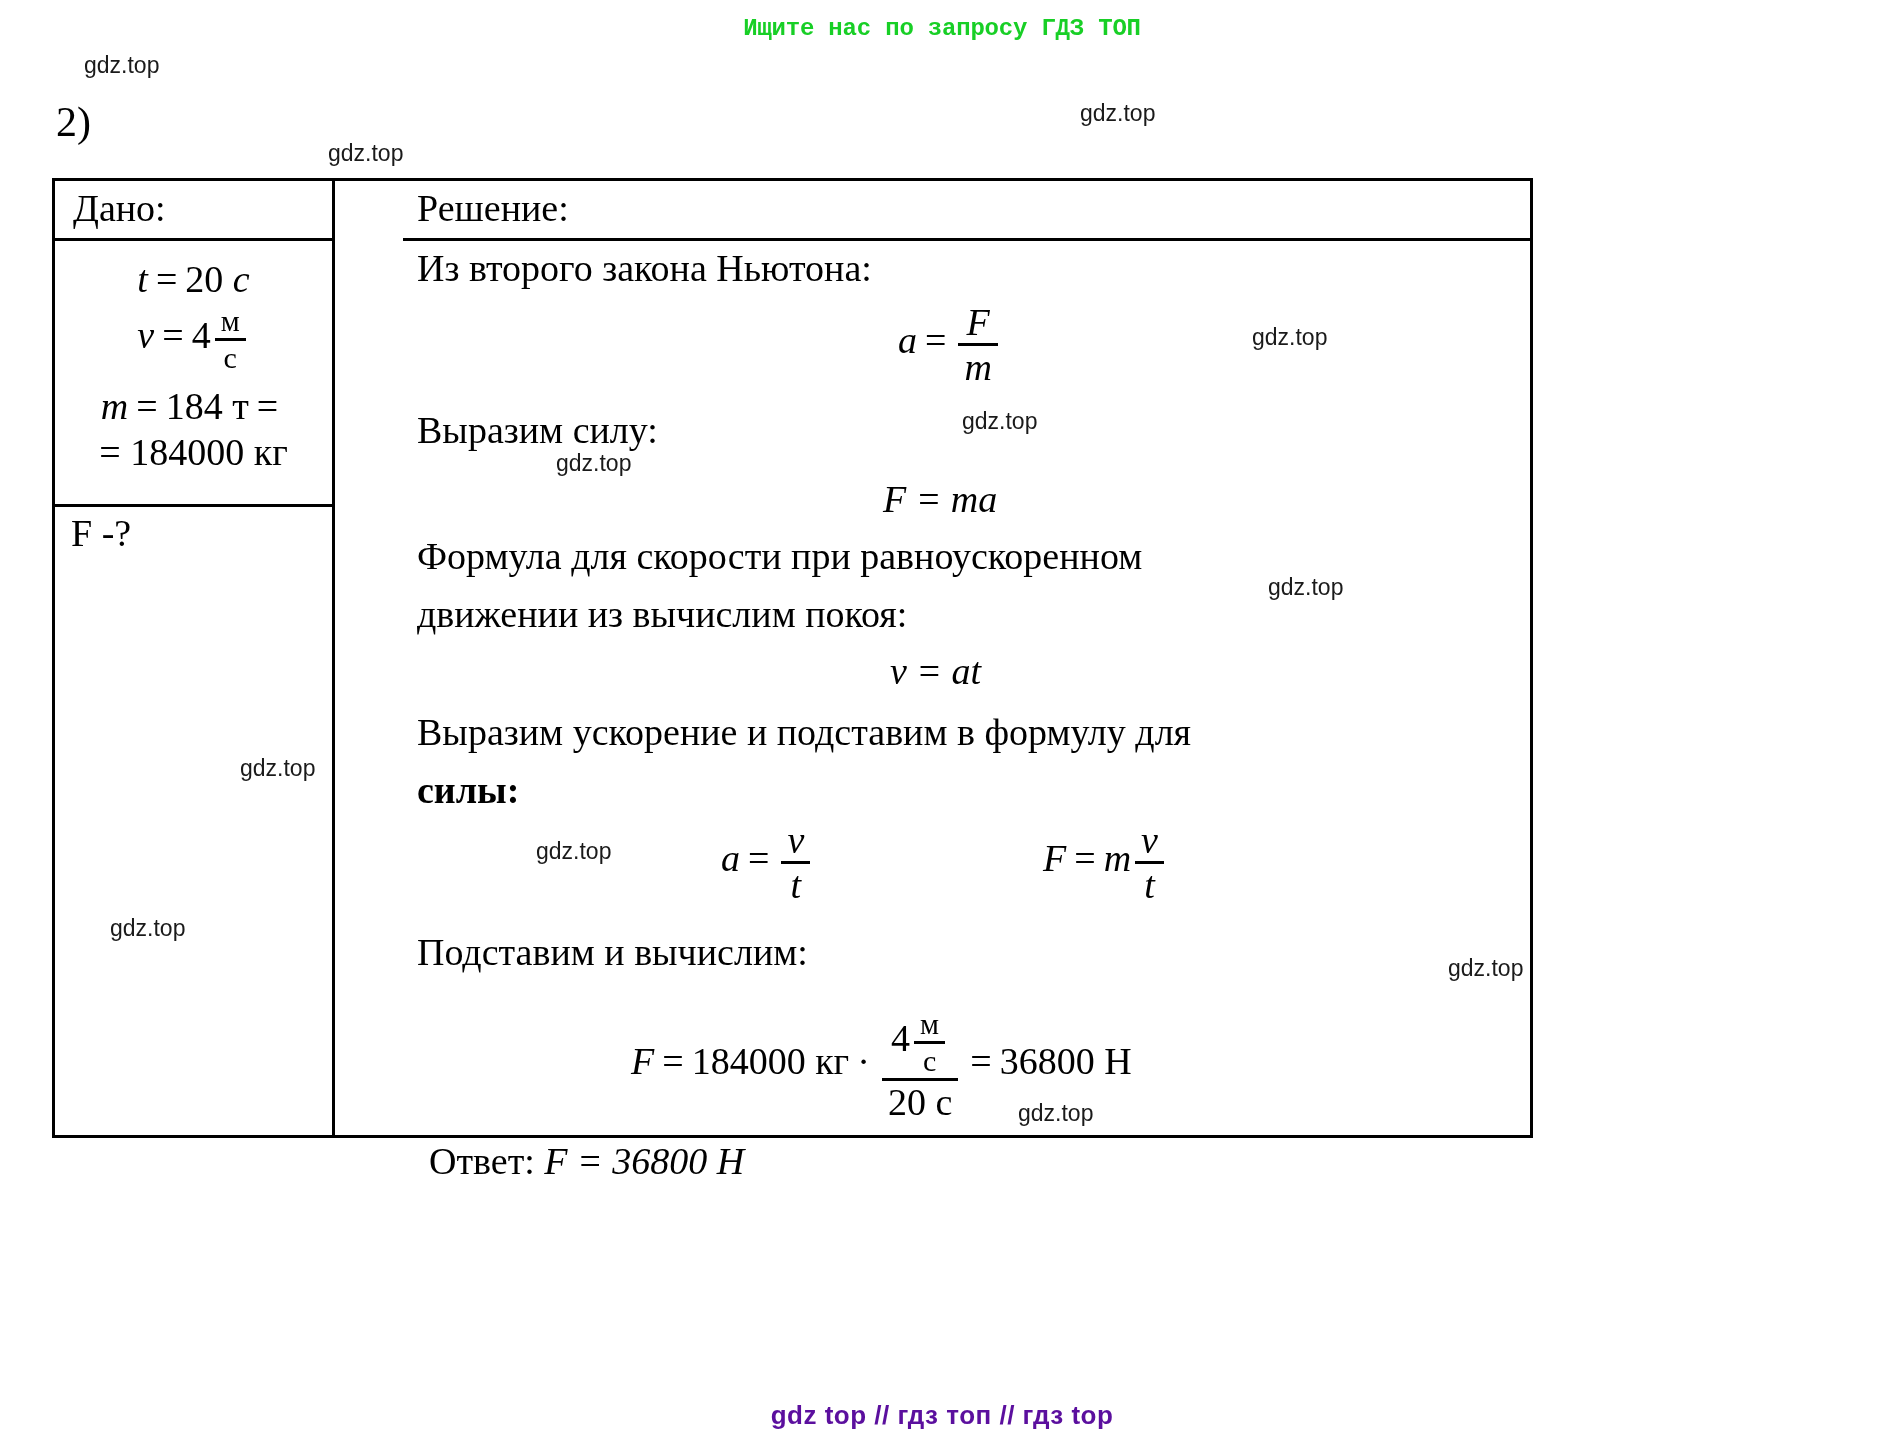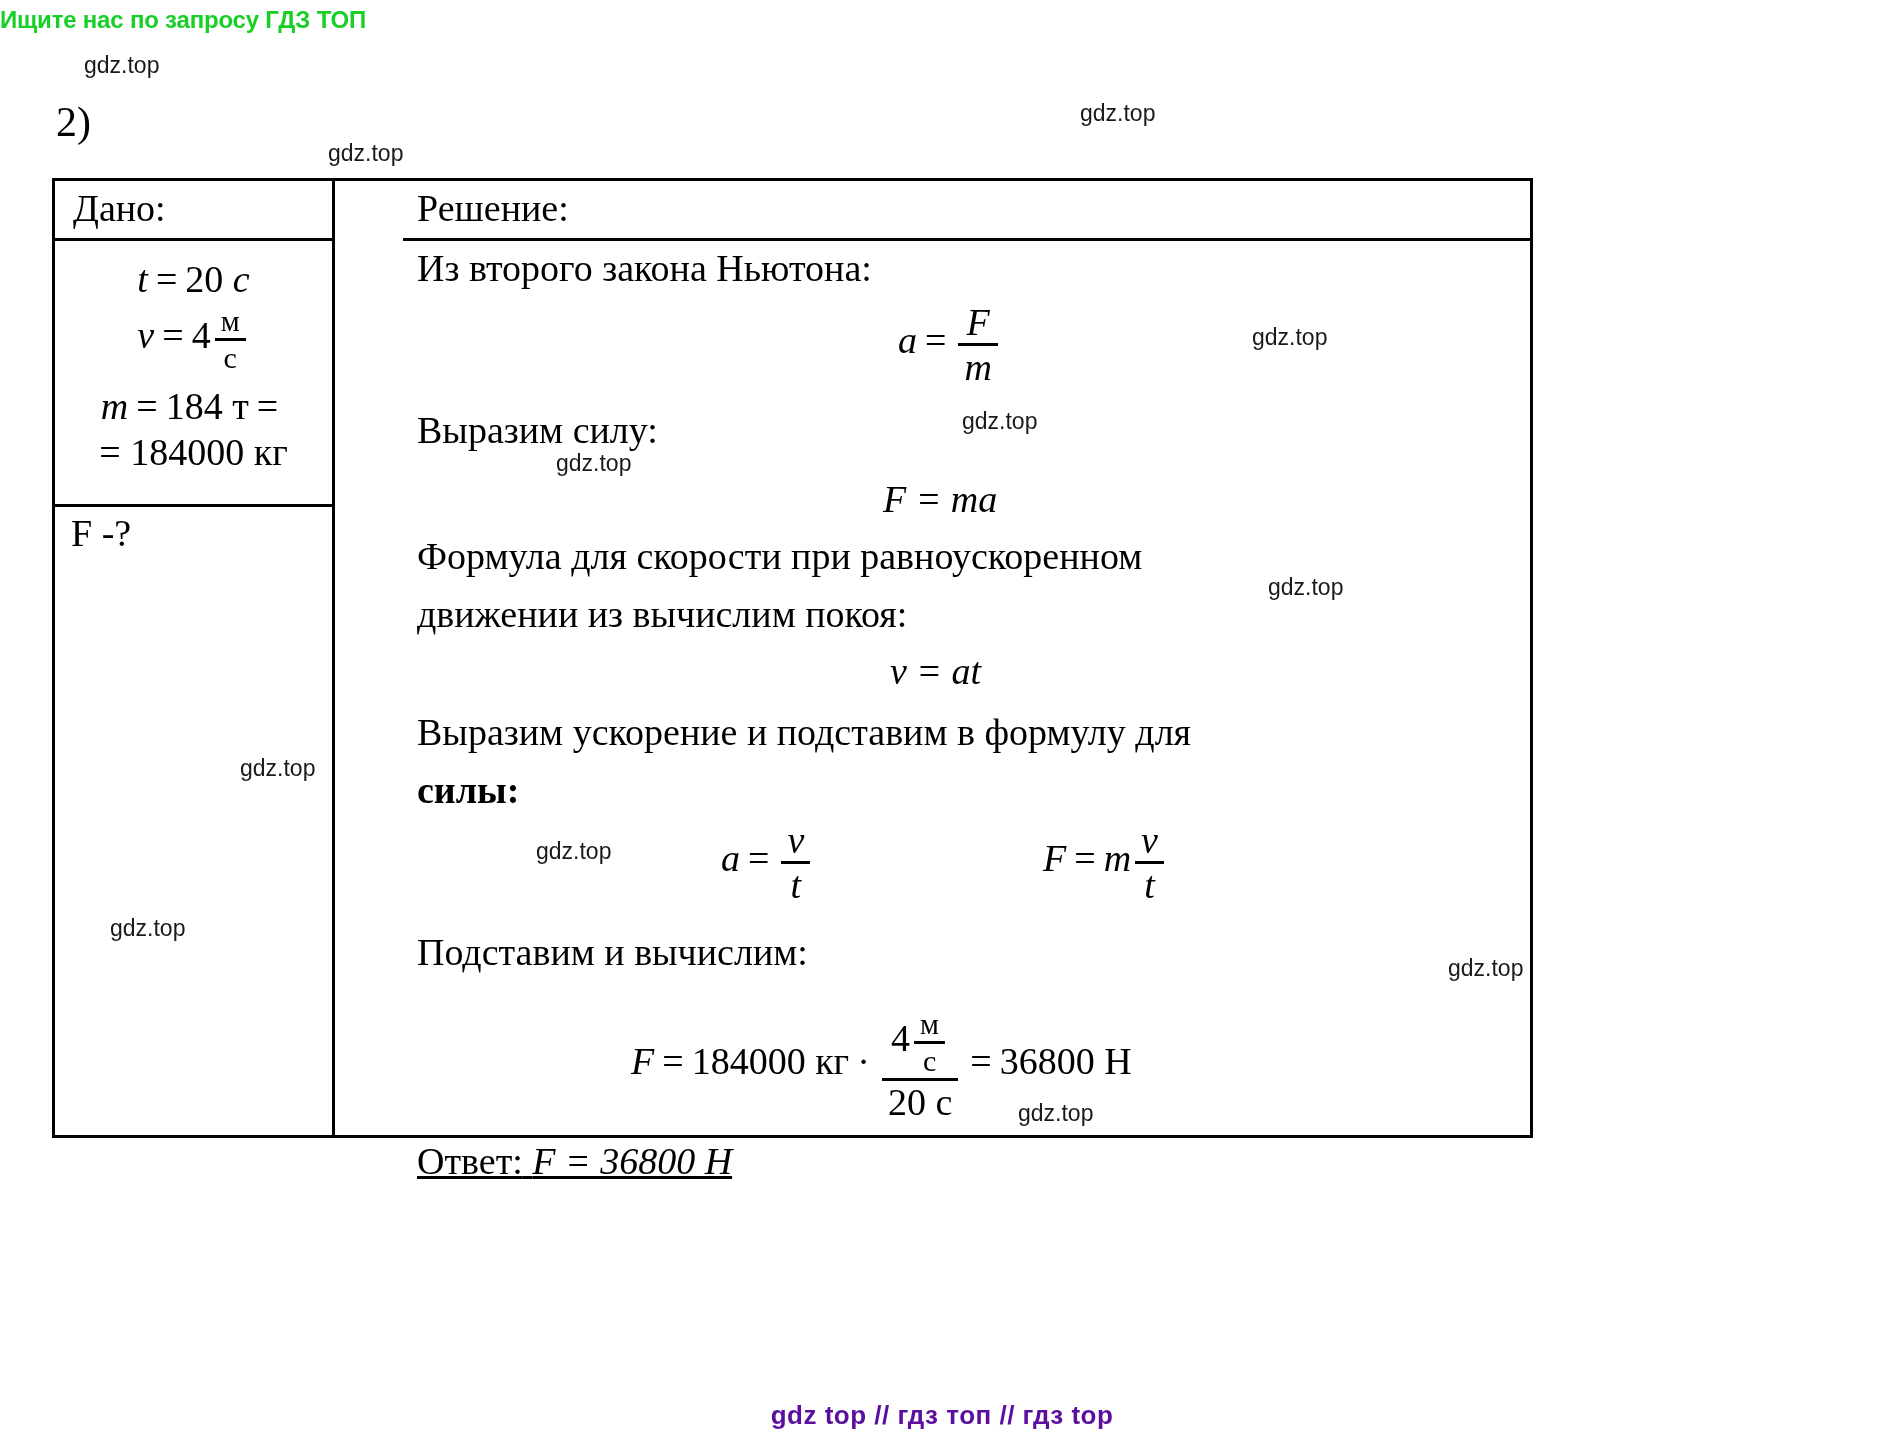--- a/index.html
+++ b/index.html
@@ -15,27 +15,27 @@
     color: #000000;
     overflow: hidden;
   }
 
   
   .promo-banner {
     position: absolute;
     top: 0;
     left: 0;
     width: 1884px;
-    text-align: left;
-    font-family: Liberation Sans, sans-serif;
+    text-align: center;
+    font-family: Liberation Mono, monospace;
     font-size: 24px;
     font-weight: 700;
     color: #18cf26;
     letter-spacing: -0.2px;
-    padding-top: 6px;
+    padding-top: 15px;
   }
 
   
   .promo-footer {
     position: absolute;
     left: 0;
     top: 1400px;
     width: 1884px;
     text-align: center;
     font-family: "Liberation Sans", sans-serif;
@@ -222,21 +222,21 @@
       <div class="sol-math" style="left:640px; top:580px;">
         <span class="it">F</span><span class="eq">=</span><span class="it">m</span><span class="frac"><span class="num it">v</span><span class="den it">t</span></span>
       </div>
 
       <div class="sol-text" style="left:14px; top:690px;">Подставим и вычислим:</div>
 
       <div class="sol-math" style="left:228px; top:768px;">
         <span class="it">F</span><span class="eq">=</span><span>184000</span>&nbsp;<span class="unit">кг</span><span class="eq">·</span><span class="frac"><span class="num"><span>4</span><span class="frac small-frac"><span class="num unit">м</span><span class="den unit">с</span></span></span><span class="den unit">20 с</span></span><span class="eq">=</span><span>36800</span>&nbsp;<span class="unit">Н</span>
       </div>
 
-      <div class="sol-math" style="left:14px; top:898px;text-decoration:underline;">
+      <div class="sol-math" style="left:26px; top:898px;">
         <span>Ответ:</span>&nbsp;<span class="it">F = 36800 Н</span>
       </div>
 
     </div>
   </div>
 </div>
 
 <div id="watermark-layer">
     <div class="wm" style="left: 84px; top: 52px;">gdz.top</div>
     <div class="wm" style="left: 1080px; top: 100px;">gdz.top</div>

